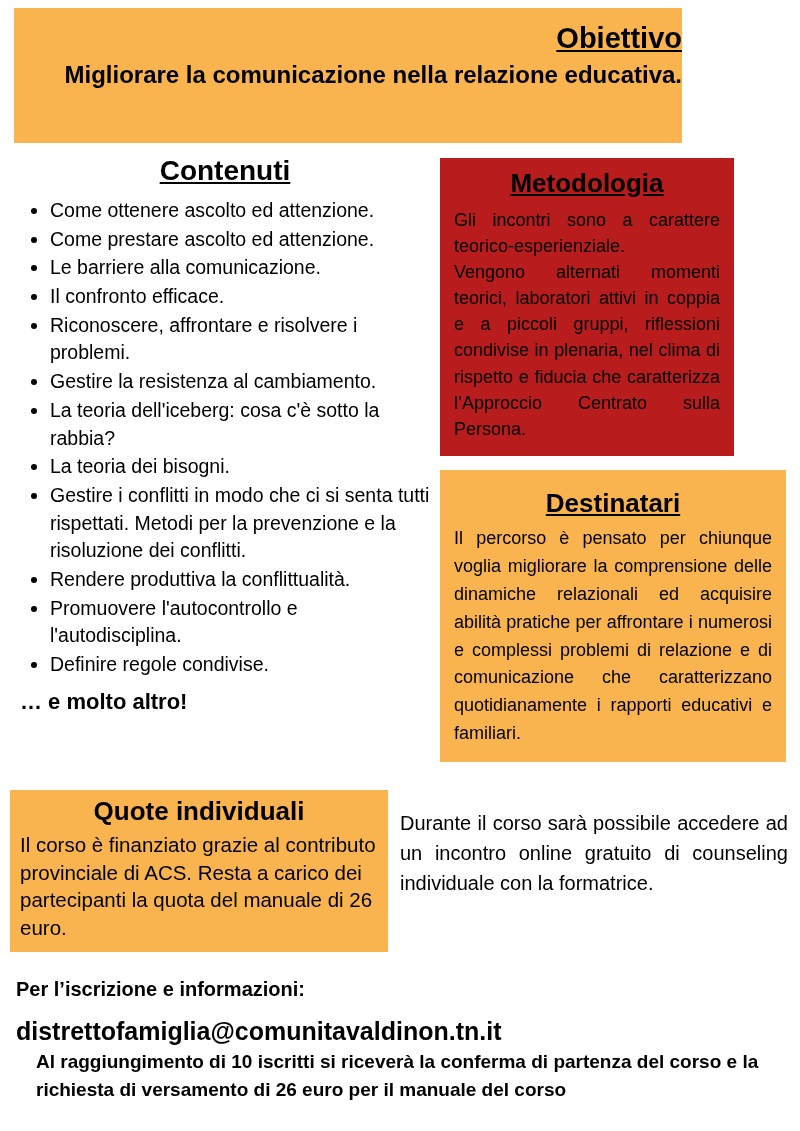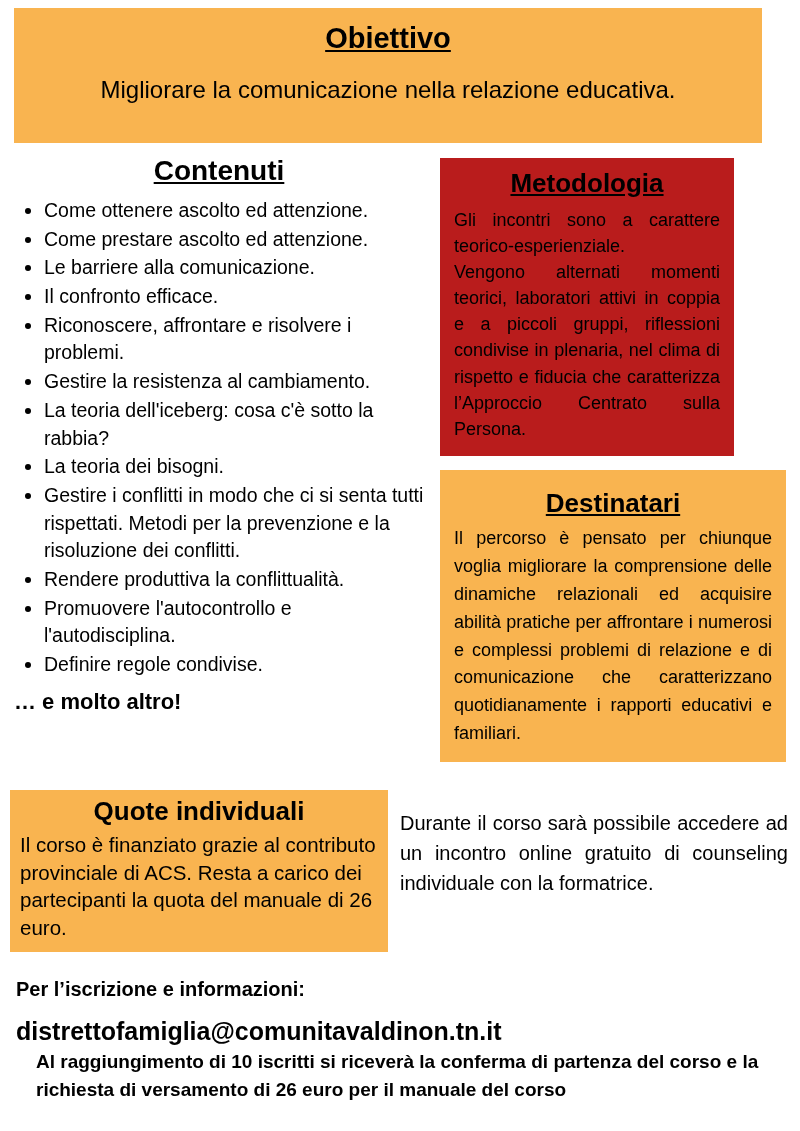--- a/index.html
+++ b/index.html
@@ -19,43 +19,44 @@
     position: relative;
     width: 800px;
     height: 1131px;
   }
 
   
   .objective-banner {
     position: absolute;
     left: 14px;
     top: 8px;
-    width: 748px;
+    width: 668px;
     height: 135px;
     background: #f9b450;
-    text-align: center;
+    text-align: right;
     box-sizing: border-box;
     padding-top: 14px;
   }
   .objective-title {
     font-size: 29px;
     font-weight: bold;
     text-decoration: underline;
     line-height: 1.15;
   }
   .objective-text {
     font-size: 24px;
-    margin-top: 21px;
+    margin-top: 6px;
     line-height: 1.2;
+    font-weight: bold;
   }
 
   
   .contenuti-block {
     position: absolute;
-    left: 14px;
+    left: 20px;
     top: 155px;
     width: 410px;
   }
   .contenuti-title {
     text-align: center;
     font-size: 28px;
     font-weight: bold;
     text-decoration: underline;
     margin-bottom: 10px;
   }

